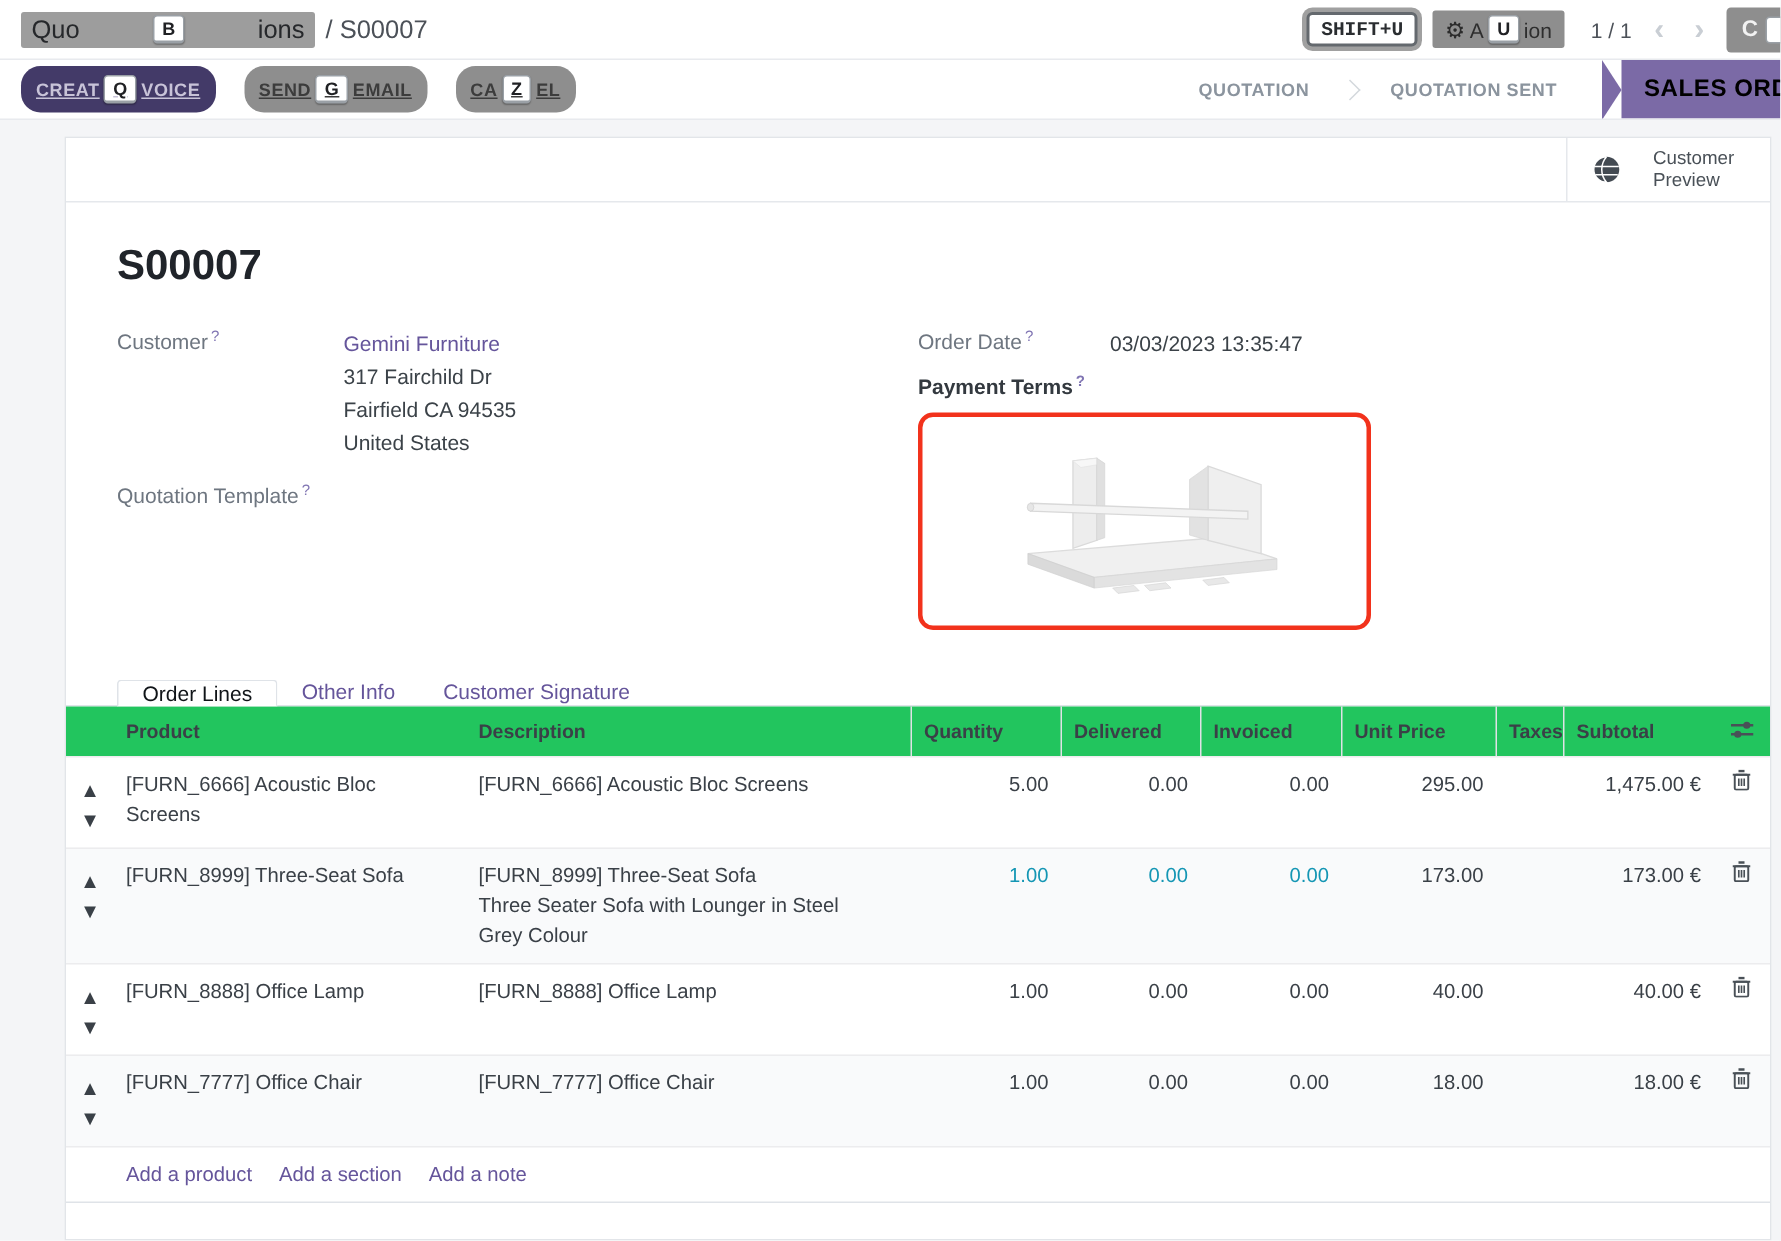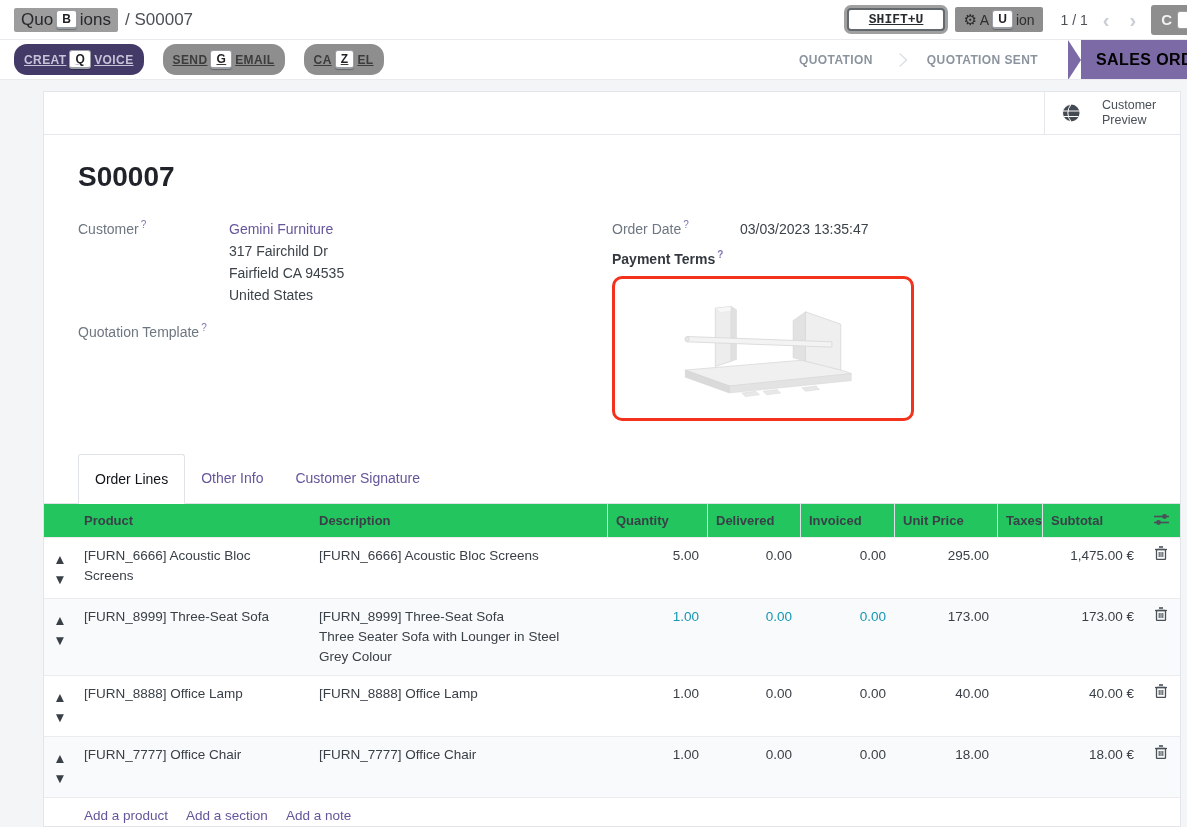--- a/index.html
+++ b/index.html
@@ -4,29 +4,29 @@
 <title>S00007</title>
 <style>
   * { margin:0; padding:0; box-sizing:border-box; }
   html,body { width:1187px; height:827px; overflow:hidden; background:#f4f5f7;
               font-family:"Liberation Sans", sans-serif; color:#3b4248; }
 
   
   .navbar { height:40px; background:#fff; border-bottom:1px solid #e8eaee;
             display:flex; align-items:center; padding:0 0 0 14px; overflow:hidden; }
   .crumb-hl { background:#9d9d9d; border-radius:2px; padding:2px 7px; color:#26282b;
-              font-size:17px; display:inline-flex; align-items:center; }
+              font-size:17px; display:inline-flex; align-items:center;gap:46px; }
   .crumb-rest { font-size:17px; color:#4c5158; margin-left:7px; }
   .nav-right { margin-left:auto; display:flex; align-items:center; gap:10px; }
   .kc { display:inline-block; background:#fff; border:1px solid #9aa0a6; border-bottom-width:2px;
         border-radius:3px; padding:0 5px; font-size:12px; font-weight:bold; color:#202124;
         line-height:16px; box-shadow:0 1px 1px rgba(0,0,0,.28); margin:0 3px; vertical-align:middle; }
   .kc-big { font-family:"Liberation Mono", monospace; background:#fff; border:2px solid #64696e;
-            border-radius:4px; padding:2px 20px; font-size:13px; font-weight:bold; color:#2a2d30;
-            box-shadow:0 0 0 3px #a0a0a0;text-decoration:underline; }
+            border-radius:4px; padding:2px 8px; font-size:13px; font-weight:bold; color:#2a2d30;
+            box-shadow:0 0 0 3px #a0a0a0; }
   .action-pill { background:#8e8e8e; border-radius:2px; padding:3px 8px; display:inline-flex;
                  align-items:center; color:#2e2e2e; font-size:14px; }
   .gear { font-size:15px; color:#2b2b2b; margin-right:3px; }
   .pager { font-size:14px; color:#4c5158; margin-left:8px; }
   .pg-arrow { font-size:20px; color:#c9ced4; font-weight:bold; padding:0 5px; line-height:20px; }
   .edge-pill { background:#8e8e8e; border-radius:3px 0 0 3px; height:30px; display:inline-flex;
                align-items:center; padding:0 0 0 10px; color:#f2f2f2; font-weight:bold;
                font-size:15px; margin-right:-6px; }
   .kc-stub { display:inline-block; width:16px; height:18px; background:#fff;
              border:1px solid #9aa0a6; border-radius:3px 0 0 3px; margin-left:5px; }
@@ -69,21 +69,21 @@
   .fsup { font-size:10px; color:#8075b3; vertical-align:super; margin-left:2px; }
   .fvalue { font-size:14px; color:#3b4248; line-height:21px; }
   .flink { color:#65559b; text-decoration:none; font-size:14px; }
   .addr { font-size:14px; color:#3b4248; line-height:22px; }
   .frow.spaced { margin-top:16px; }
   .stepbox { width:302px; height:145px; border:3px solid #f2321c; border-radius:10px;
              background:#fff; display:flex; align-items:center; justify-content:center; }
 
   
   .tabbar { display:flex; border-bottom:1px solid #dfe3e8; padding-left:34px; margin-top:24px; }
-  .tab { font-size:14px; padding:16px 16px; margin-bottom:-1px; color:#65559b; cursor:default;text-align:center; }
+  .tab { font-size:14px; padding:0 16px; margin-bottom:-1px; color:#65559b; cursor:default;text-align:center; }
   .tab.active { background:#fff; border:1px solid #dfe3e8; border-bottom:1px solid #fff;
                 border-radius:3px 3px 0 0; color:#101418; }
 
   
   .grid-row { display:grid; grid-template-columns:32px 235px 296px 100px 93px 94px 103px 45px 100px 1fr;
               align-items:start; }
   .thead { background:#22c55e; }
   .thead > div { font-size:13px; font-weight:bold; color:#3a4047; padding:9px 8px; }
   .thead .num { text-align:left; border-left:1px solid #dfe2e6; }
   .thead .tax { border-left:1px solid #dfe2e6; }

